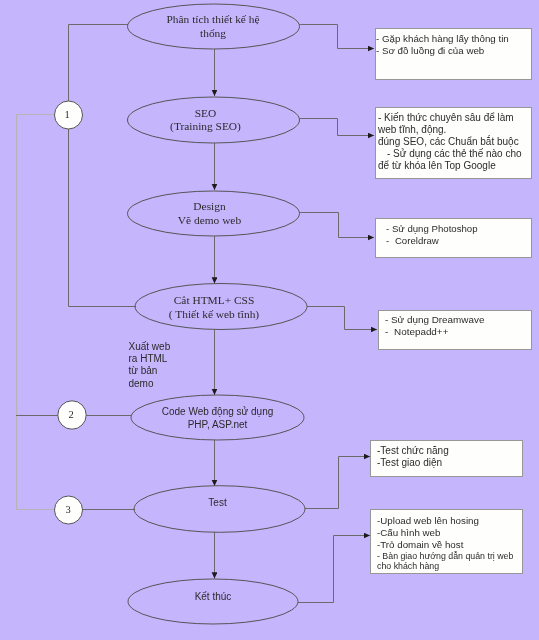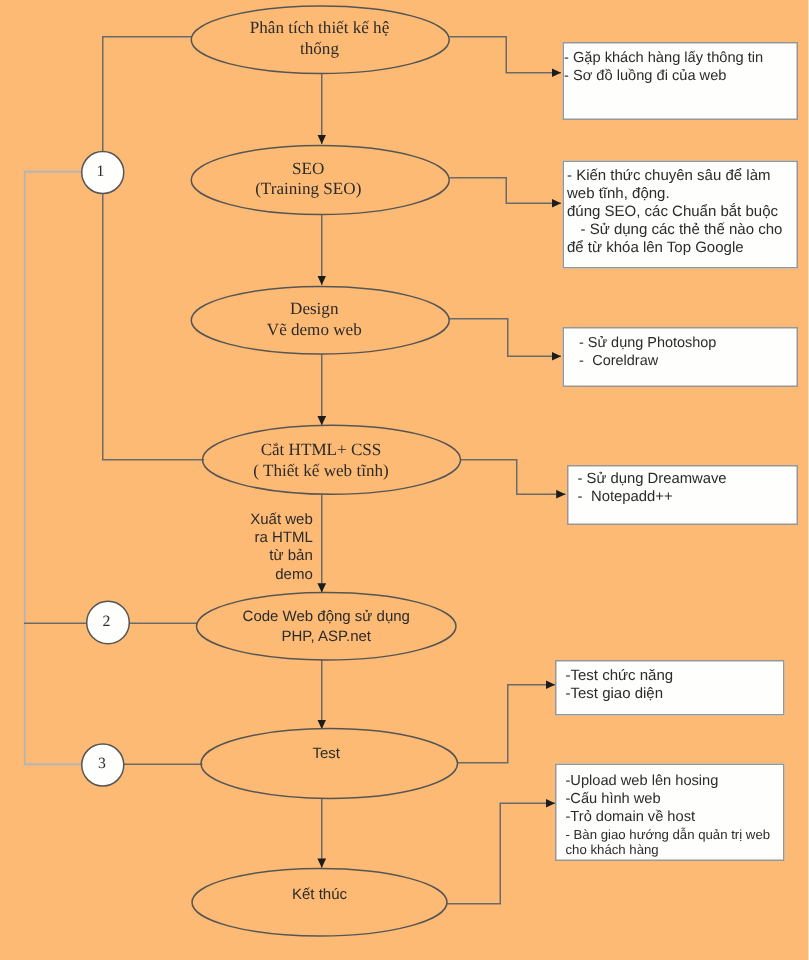--- a/index.html
+++ b/index.html
@@ -1,23 +1,23 @@
 <!DOCTYPE html>
 <html><head>
 <meta charset="utf-8">
 <title>Flowchart</title>
 <style>
   html,body{margin:0;padding:0;background:#ffffff;}
-  #page{position:relative;width:539px;height:640px;background:#fdba74;overflow:hidden;}
+  #page{position:relative;width:539px;height:640px;background:#c4b5fd;overflow:hidden;}
   #wires{position:absolute;left:0;top:0;width:539px;height:640px;}
   .nodelabel{position:absolute;text-align:center;white-space:nowrap;color:#2b2b2b;}
   .serif{font-family:"Liberation Serif",serif;font-size:11.4px;line-height:13.5px;}
   .sans{font-family:"Liberation Sans",sans-serif;font-size:10px;line-height:13px;}
   .junclabel{position:absolute;text-align:center;font-family:"Liberation Serif",serif;font-size:10.5px;color:#2b2b2b;}
-  .edgelabel{position:absolute;text-align:right;white-space:nowrap;font-family:"Liberation Sans",sans-serif;font-size:10px;line-height:12.2px;color:#2b2b2b;}
+  .edgelabel{position:absolute;text-align:left;white-space:nowrap;font-family:"Liberation Sans",sans-serif;font-size:10px;line-height:12.2px;color:#2b2b2b;}
   .edgelabel .ln{display:block;}
   .box{position:absolute;box-sizing:border-box;border:1px solid #979797;background:#fefefd;}
   .boxtext{position:absolute;white-space:nowrap;color:#2b2b2b;font-family:"Liberation Sans",sans-serif;font-size:10px;}
   .boxtext .ln{display:block;line-height:12.1px;}
   .boxtext .ln.indent{padding-left:9px;}
   .boxtext .ln.indent2{word-spacing:3px;}
   .boxtext .ln.small{font-size:8.8px;line-height:10.2px;}
 </style>
 </head>
 <body>

